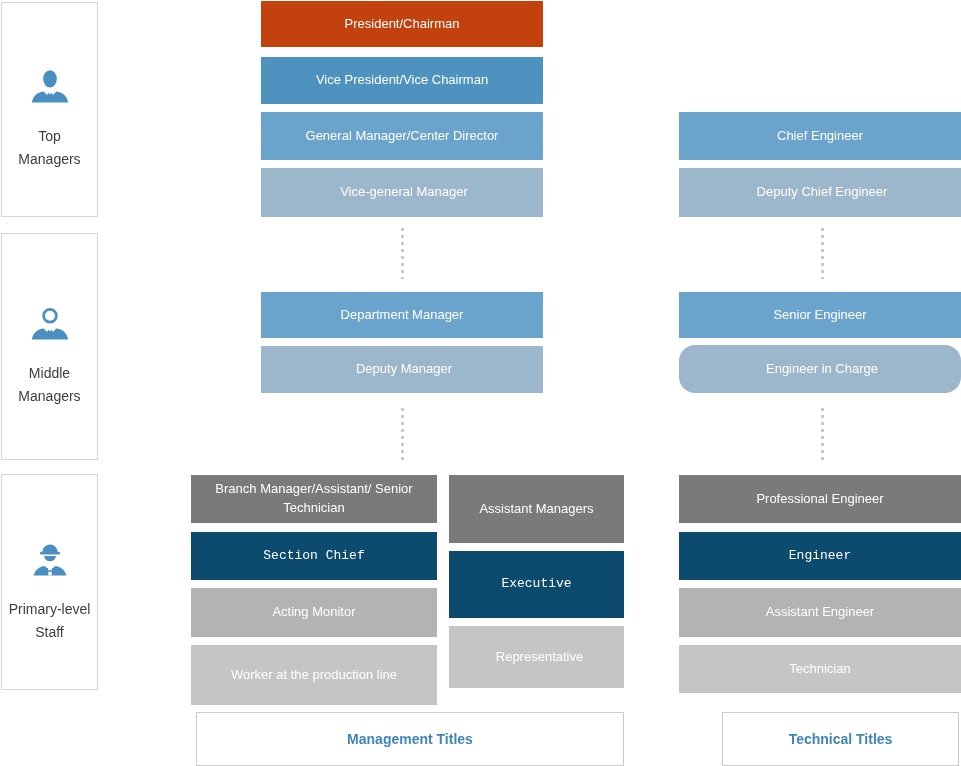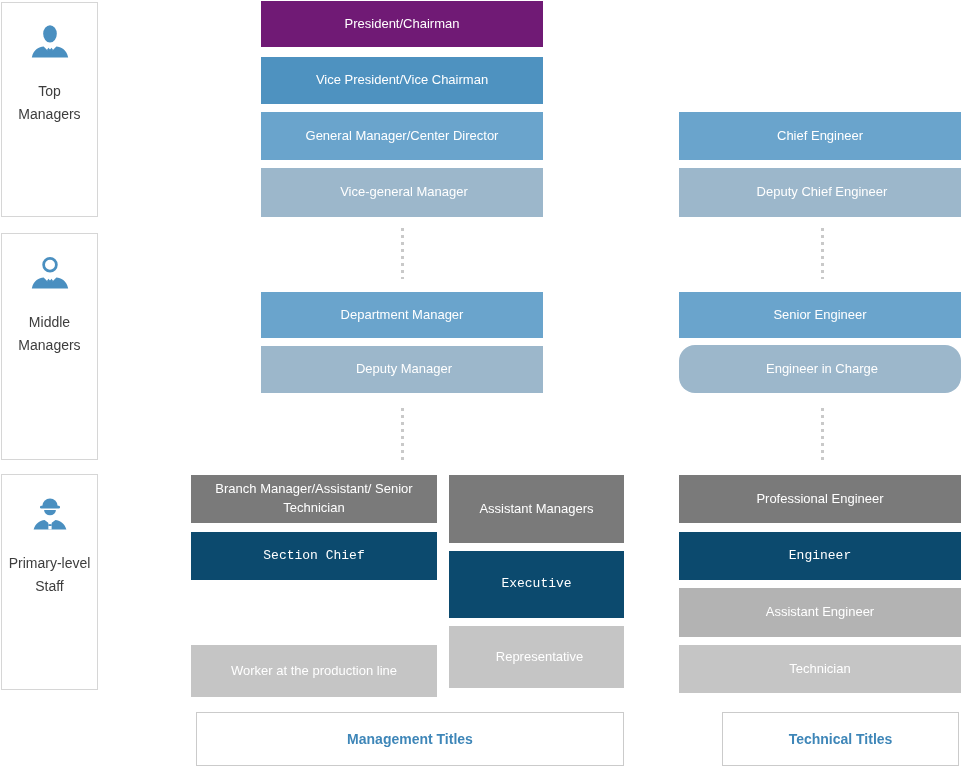--- a/index.html
+++ b/index.html
@@ -3,36 +3,36 @@
 <meta charset="utf-8">
 <style>
   html,body{margin:0;padding:0;background:#ffffff;}
   body{font-family:"Liberation Sans","DejaVu Sans",sans-serif;}
   .canvas{position:relative;width:961px;height:766px;background:#fff;overflow:hidden;}
 
   
   .bar{position:absolute;display:flex;align-items:center;justify-content:center;
        color:#ffffff;font-size:13px;text-align:center;line-height:1.45;
        padding:0 14px;box-sizing:border-box;}
-  .c-l1{background:#701a75;}
+  .c-l1{background:#c2410c;}
   .c-l2{background:#4e92c0;}
   .c-l3{background:#6aa4cc;}
   .c-l4{background:#9cb7cb;padding-left:18px;}
   .c-g1{background:#7a7a7a;}
   .c-g2{background:#0c4a6e;font-family:Liberation Mono, monospace;}
   .c-g3{background:#b3b3b3;}
   .c-g4{background:#c5c5c5;}
 
   
   .vdots{position:absolute;width:3px;
     background-image:repeating-linear-gradient(to bottom,#c9c9c9 0,#c9c9c9 3px,transparent 3px,transparent 7px);}
 
   
   .side-box{position:absolute;left:1px;width:97px;border:1px solid #d6d6d6;background:#fff;
-    display:flex;flex-direction:column;align-items:center;justify-content:flex-start;
+    display:flex;flex-direction:column;align-items:center;justify-content:center;
     padding-top:20px;box-sizing:border-box;color:#3d3d3d;font-size:14px;}
   .side-icon{color:#4a8fc0;margin-bottom:16px;}
   .side-label{text-align:center;line-height:23px;}
 
   
   .footer-box{position:absolute;border:1px solid #cbcbcb;background:#fff;
     display:flex;align-items:center;justify-content:center;
     font-weight:bold;font-size:14px;color:#3e86b8;}
 </style>
 </head>
@@ -92,21 +92,22 @@
 
   <div class="vdots" style="left:401px;top:228px;height:51px;"></div>
 
   <div class="bar c-l3" style="left:261px;top:292px;width:282px;height:46px;">Department Manager</div>
   <div class="bar c-l4" style="left:261px;top:346px;width:282px;height:47px;">Deputy Manager</div>
 
   <div class="vdots" style="left:401px;top:408px;height:54px;"></div>
 
   <div class="bar c-g1" style="left:191px;top:475px;width:246px;height:48px;">Branch Manager/Assistant/ Senior Technician</div>
   <div class="bar c-g2" style="left:191px;top:532px;width:246px;height:48px;">Section Chief</div>
-  <div class="bar c-g4" style="left:191px;top:645px;width:246px;height:52px;">Worker at the production line</div>
+  <div class="bar c-g3" style="left:191px;top:588px;width:246px;height:49px;">Acting Monitor</div>
+  <div class="bar c-g4" style="left:191px;top:645px;width:246px;height:60px;">Worker at the production line</div>
 
   <div class="bar c-g1" style="left:449px;top:475px;width:175px;height:68px;">Assistant Managers</div>
   <div class="bar c-g2" style="left:449px;top:551px;width:175px;height:67px;">Executive</div>
   <div class="bar c-g4" style="left:449px;top:626px;width:175px;height:62px;padding-left:20px;">Representative</div>
 
   <div class="bar c-l3" style="left:679px;top:112px;width:282px;height:48px;">Chief Engineer</div>
   <div class="bar c-l4" style="left:679px;top:168px;width:282px;height:49px;">Deputy Chief Engineer</div>
 
   <div class="vdots" style="left:821px;top:228px;height:51px;"></div>
 

